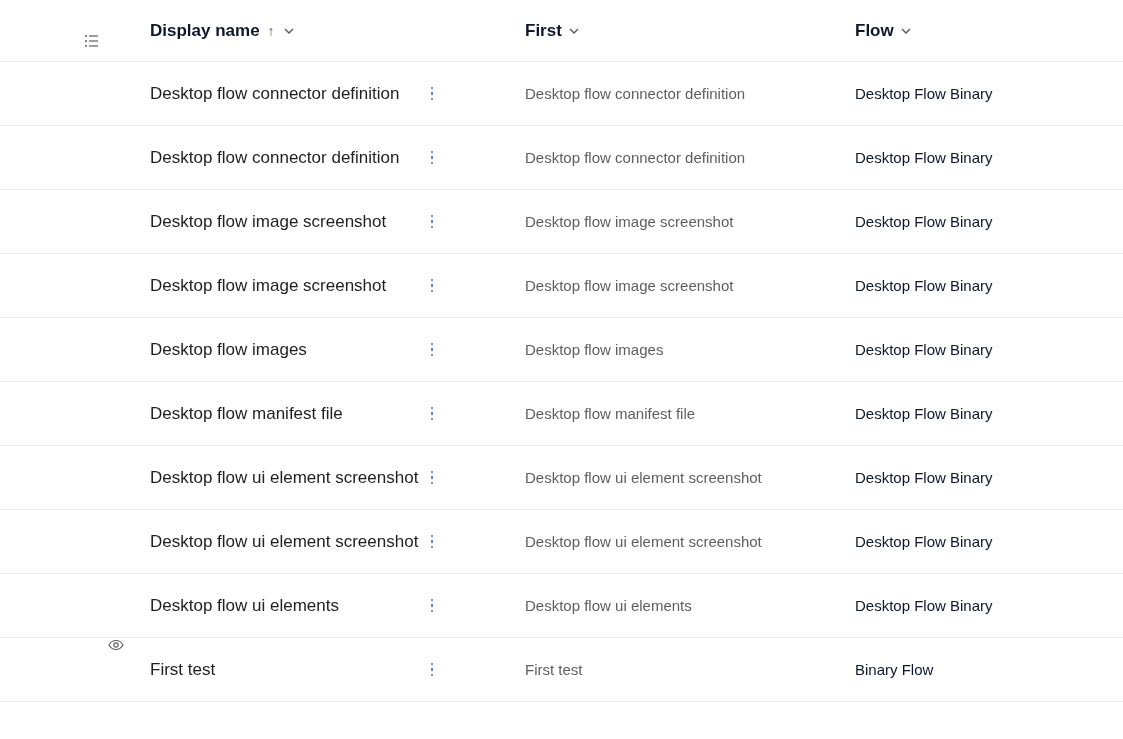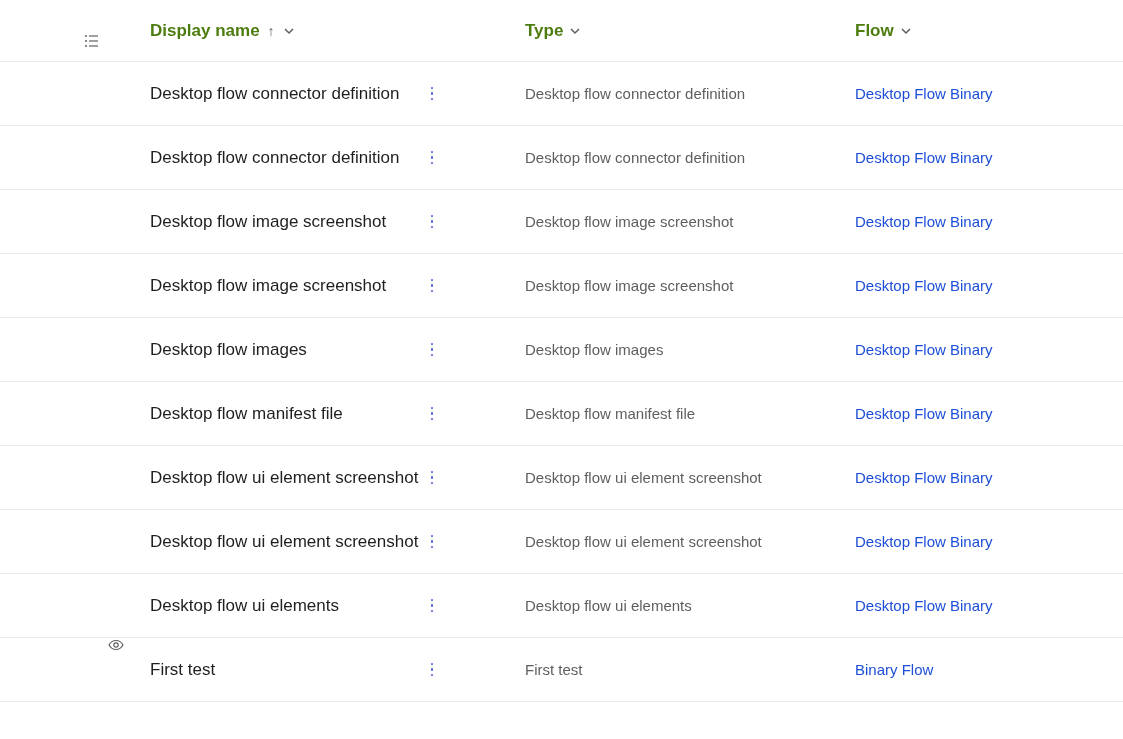--- a/index.html
+++ b/index.html
@@ -58,21 +58,21 @@
     .col-type {
       flex: 1;
       display: flex;
       align-items: center;
       gap: 6px;
     }
 
     .header-label {
       font-weight: 600;
       font-size: 17px;
-      color: #4d7c0f;
+      color: #0f172a;
       cursor: pointer;
     }
 
     .sort-arrow {
       font-size: 14px;
       color: #605e5c;
     }
 
     .chevron-icon {
       width: 12px;
@@ -100,21 +100,21 @@
       font-weight: 400;
     }
 
     .name-cell {
       font-size: 15px;
       color: #605e5c;
     }
 
     .type-cell {
       font-size: 15px;
-      color: #1d4ed8;
+      color: #0f172a;
     }
 
     .more-btn {
       width: 24px;
       height: 32px;
       display: flex;
       align-items: center;
       justify-content: center;
       cursor: pointer;
       background: none;
@@ -165,21 +165,21 @@
       <span class="header-label">Display name</span>
       <span class="sort-arrow">↑</span>
       <svg class="chevron-icon" viewBox="0 0 12 12" fill="none" stroke="currentColor" stroke-width="1.5">
         <polyline points="2,4 6,8 10,4"></polyline>
       </svg>
     </div>
 
     <div class="col-actions"></div>
 
     <div class="col-name">
-      <span class="header-label">Type</span>
+      <span class="header-label">First</span>
       <svg class="chevron-icon" viewBox="0 0 12 12" fill="none" stroke="currentColor" stroke-width="1.5">
         <polyline points="2,4 6,8 10,4"></polyline>
       </svg>
     </div>
 
     <div class="col-type">
       <span class="header-label">Flow</span>
       <svg class="chevron-icon" viewBox="0 0 12 12" fill="none" stroke="currentColor" stroke-width="1.5">
         <polyline points="2,4 6,8 10,4"></polyline>
       </svg>

